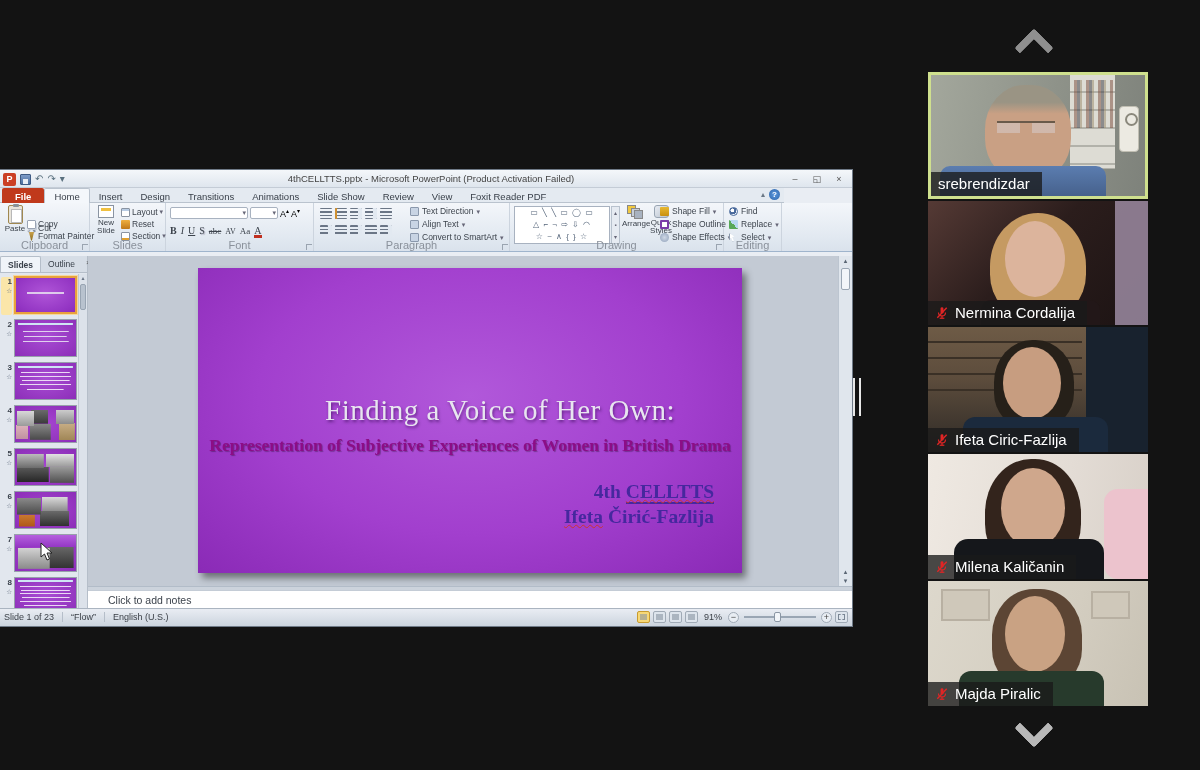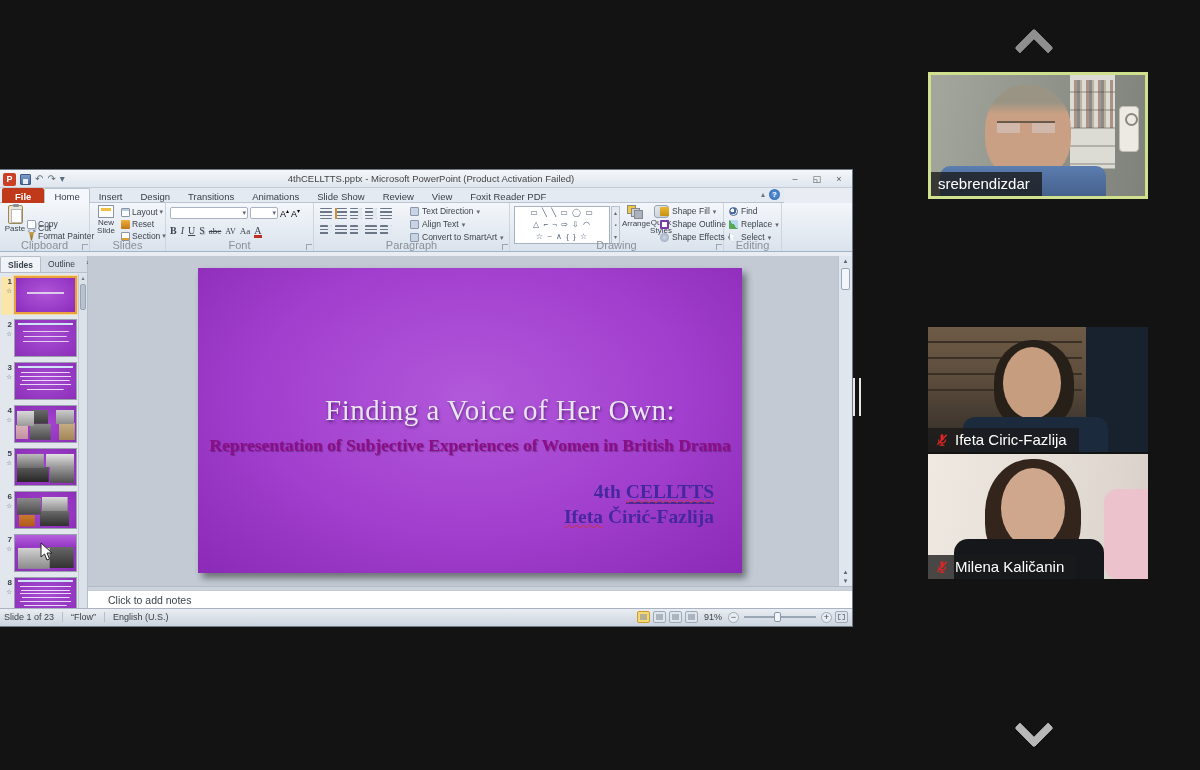--- a/index.html
+++ b/index.html
@@ -633,20 +633,38 @@
       <div class="clock"></div>
       <div class="head"></div>
       <div class="glasses"></div>
       <div class="shirt"></div>
     </div>
     <div class="nameplate">
       <span>srebrendizdar</span>
     </div>
   </div>
 
+  <div class="tile" style="top:201px; height:124px;">
+    <div class="scene s2">
+      <div class="wallpiece"></div>
+      <div class="hair"></div>
+      <div class="face"></div>
+      <div class="body"></div>
+    </div>
+    <div class="nameplate">
+      <svg class="micmute" width="14" height="14" viewBox="0 0 24 24">
+        <rect x="9.5" y="2" width="5" height="11" rx="2.5" fill="#e02525"></rect>
+        <path d="M6 11a6 6 0 0 0 12 0" stroke="#e02525" stroke-width="2" fill="none"></path>
+        <line x1="12" y1="17" x2="12" y2="21" stroke="#e02525" stroke-width="2"></line>
+        <line x1="8" y1="21" x2="16" y2="21" stroke="#e02525" stroke-width="2"></line>
+        <line x1="4" y1="20" x2="20" y2="3" stroke="#e02525" stroke-width="2.4"></line>
+      </svg>
+      <span>Nermina Cordalija</span>
+    </div>
+  </div>
 
   <div class="tile" style="top:327px; height:125px;">
     <div class="scene s3">
       <div class="shelves"></div>
       <div class="window"></div>
       <div class="hair"></div>
       <div class="face"></div>
       <div class="body"></div>
     </div>
     <div class="nameplate">
@@ -673,16 +691,35 @@
         <rect x="9.5" y="2" width="5" height="11" rx="2.5" fill="#e02525"></rect>
         <path d="M6 11a6 6 0 0 0 12 0" stroke="#e02525" stroke-width="2" fill="none"></path>
         <line x1="12" y1="17" x2="12" y2="21" stroke="#e02525" stroke-width="2"></line>
         <line x1="8" y1="21" x2="16" y2="21" stroke="#e02525" stroke-width="2"></line>
         <line x1="4" y1="20" x2="20" y2="3" stroke="#e02525" stroke-width="2.4"></line>
       </svg>
       <span>Milena Kaličanin</span>
     </div>
   </div>
 
+  <div class="tile" style="top:581px; height:125px;">
+    <div class="scene s5">
+      <div class="frame1"></div>
+      <div class="frame2"></div>
+      <div class="hair"></div>
+      <div class="face"></div>
+      <div class="body"></div>
+    </div>
+    <div class="nameplate">
+      <svg class="micmute" width="14" height="14" viewBox="0 0 24 24">
+        <rect x="9.5" y="2" width="5" height="11" rx="2.5" fill="#e02525"></rect>
+        <path d="M6 11a6 6 0 0 0 12 0" stroke="#e02525" stroke-width="2" fill="none"></path>
+        <line x1="12" y1="17" x2="12" y2="21" stroke="#e02525" stroke-width="2"></line>
+        <line x1="8" y1="21" x2="16" y2="21" stroke="#e02525" stroke-width="2"></line>
+        <line x1="4" y1="20" x2="20" y2="3" stroke="#e02525" stroke-width="2.4"></line>
+      </svg>
+      <span>Majda Piralic</span>
+    </div>
+  </div>
 
   <div class="chev chev-down"></div>
 
 </div>
 
 </body></html>

